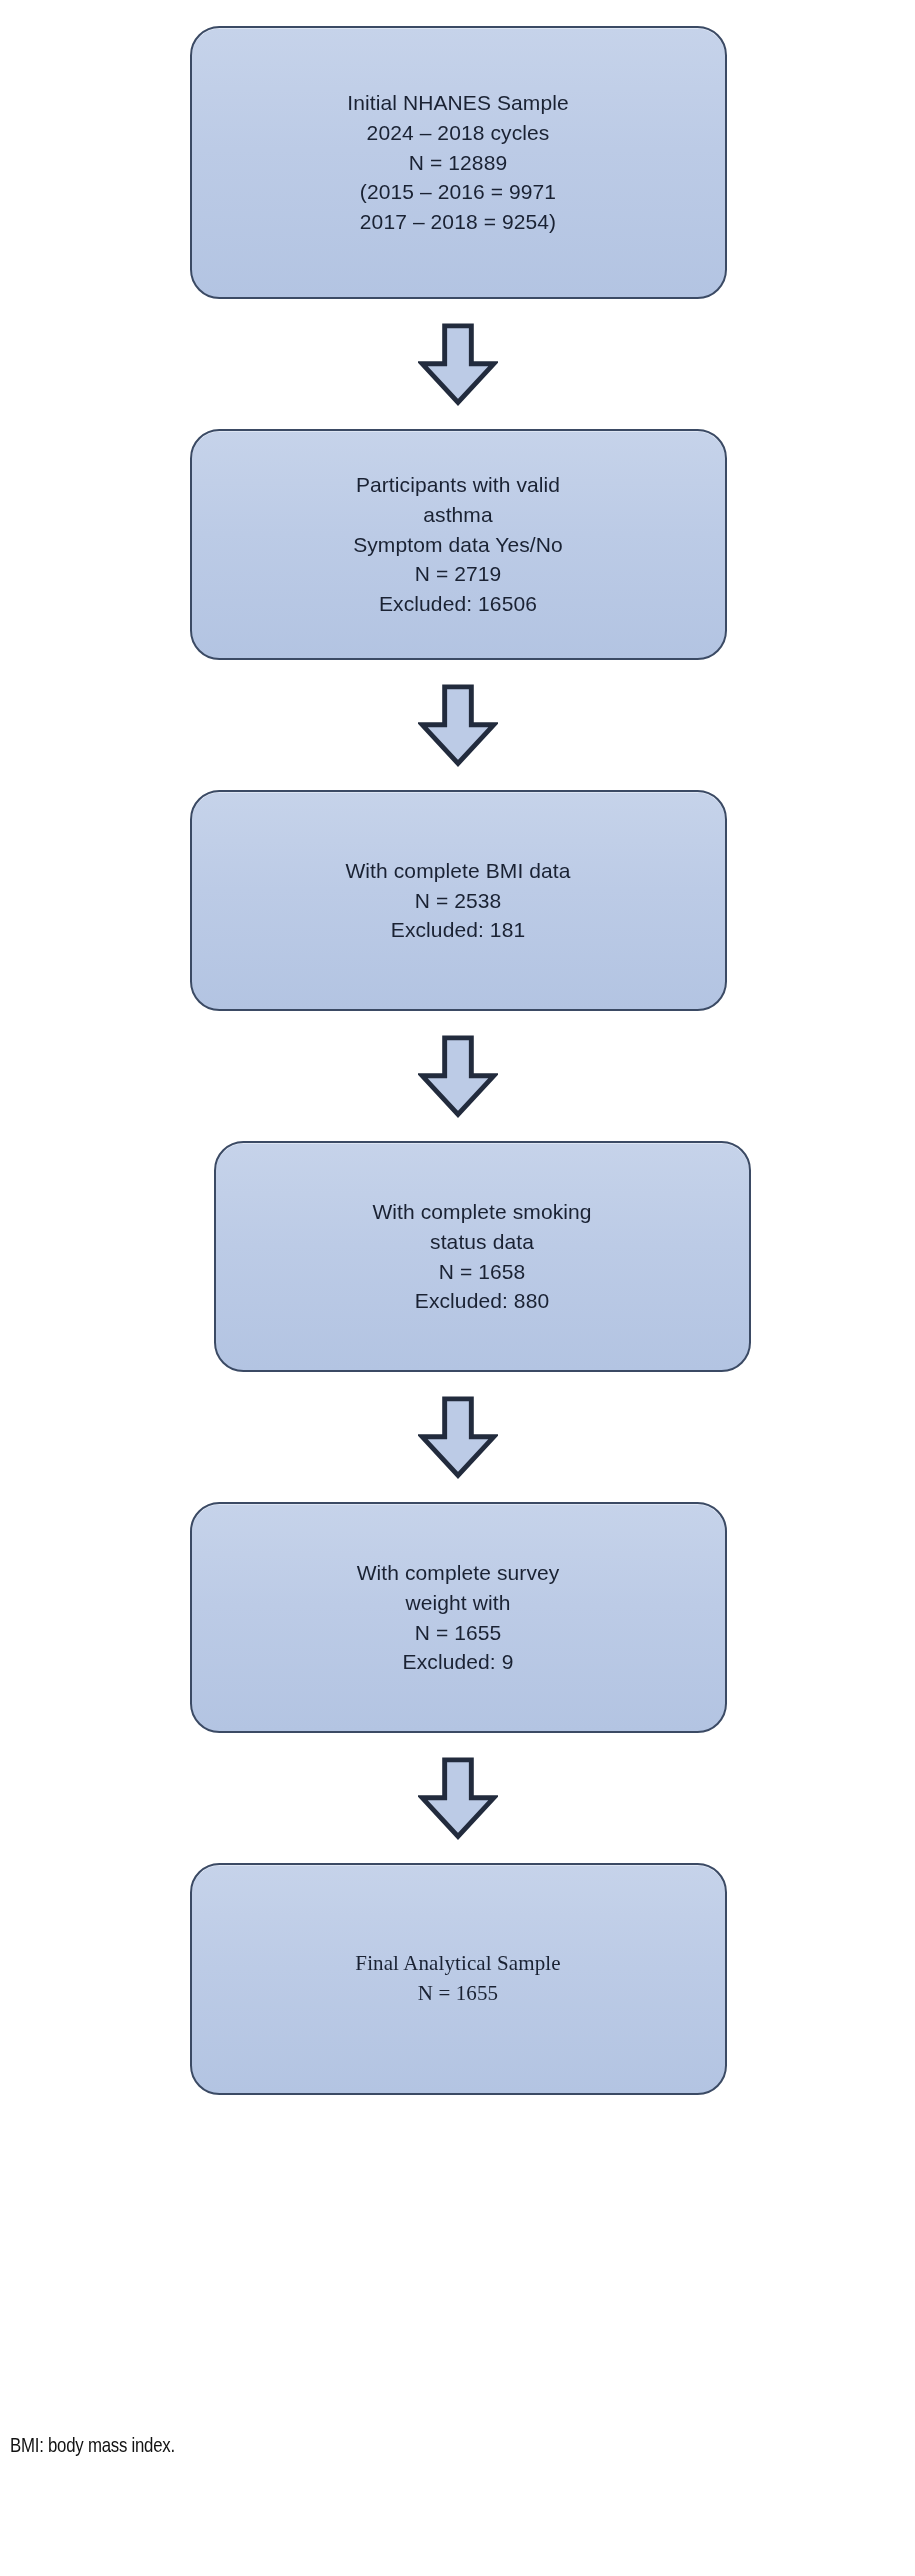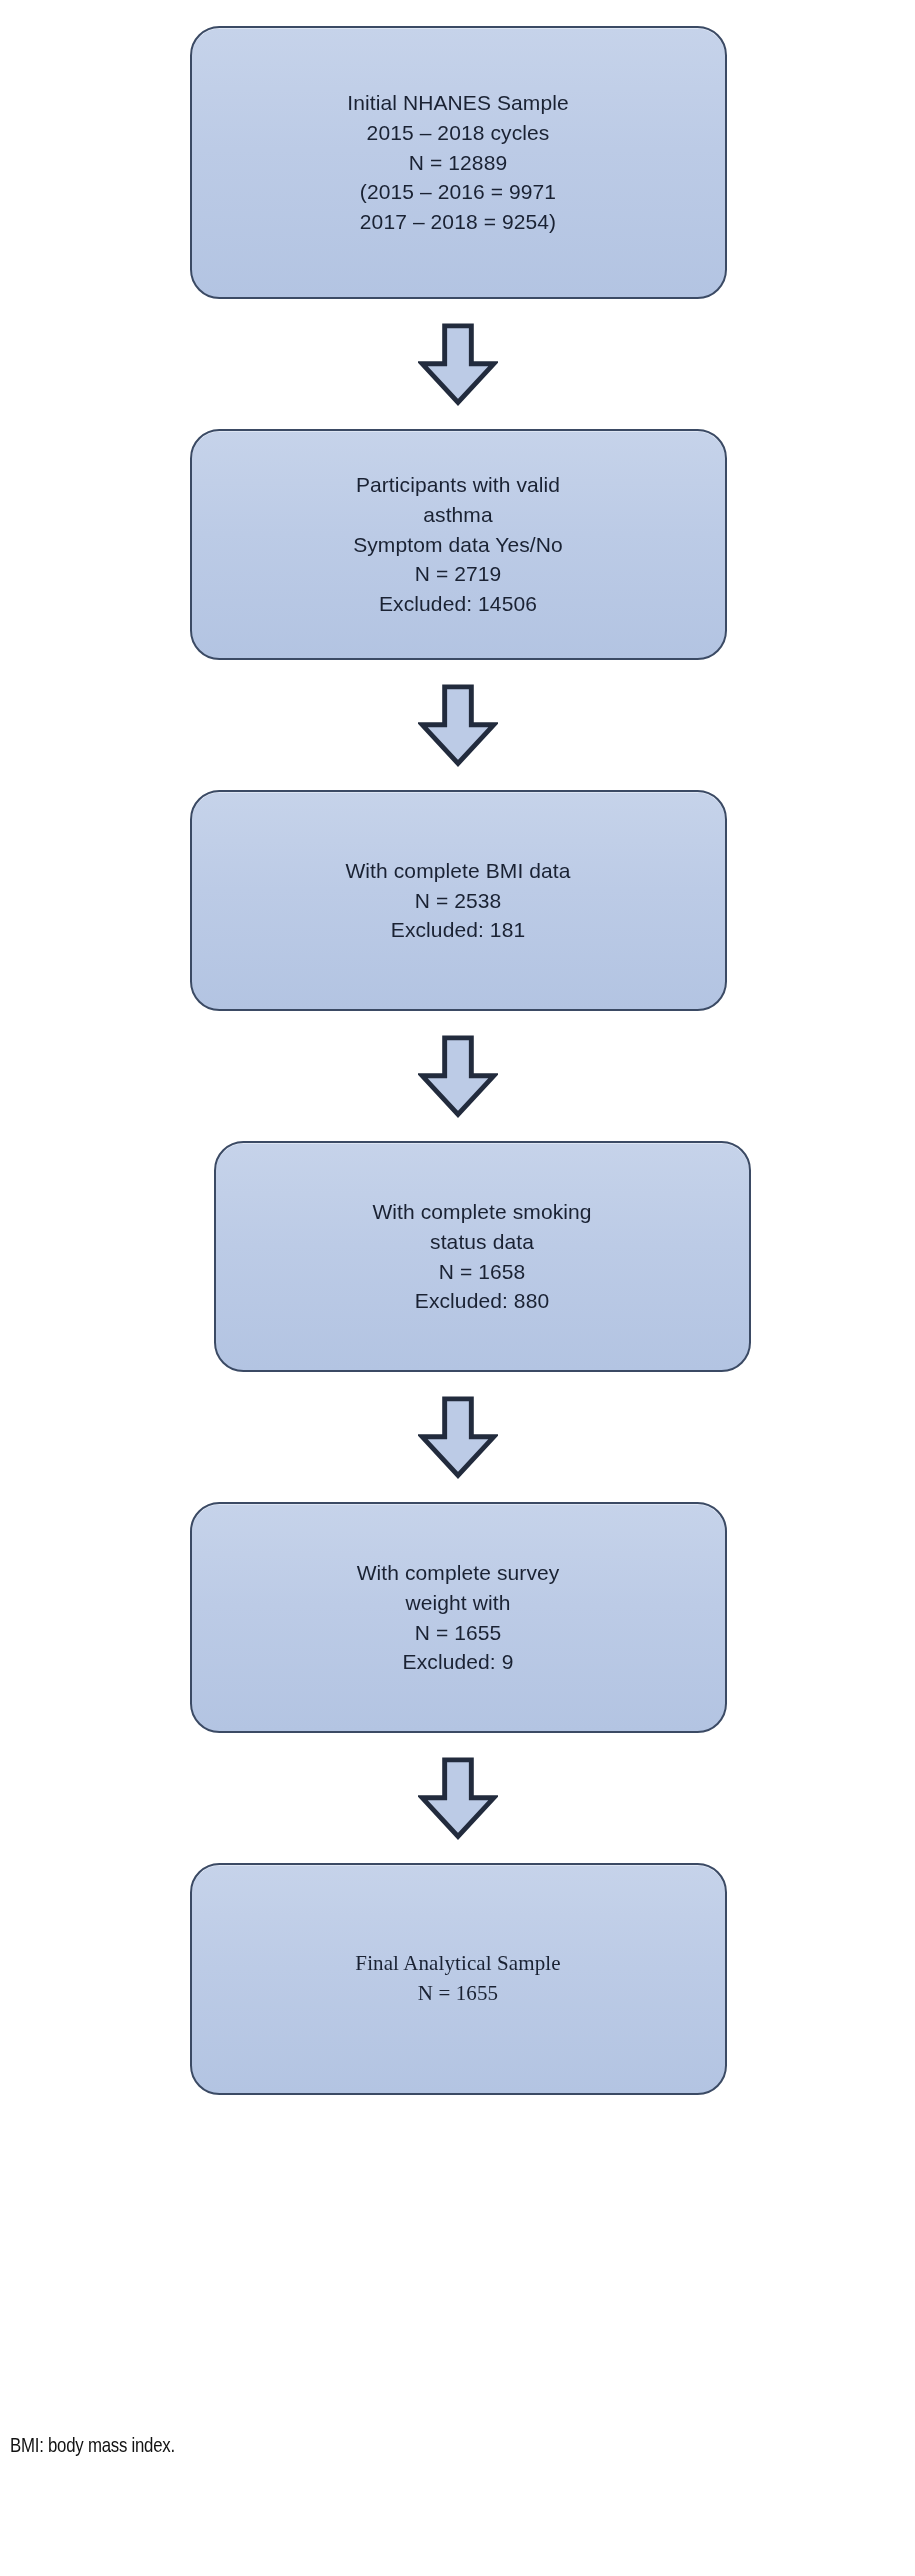--- a/index.html
+++ b/index.html
@@ -82,38 +82,38 @@
     white-space: nowrap;
   }
 </style>
 </head>
 <body>
 
 <div id="flow">
 
   <div class="node n1">
     <span class="line">Initial NHANES Sample</span>
-    <span class="line">2015 – 2018 cycles</span>
+    <span class="line">2024 – 2018 cycles</span>
     <span class="line">N = 12889</span>
     <span class="line">(2015 – 2016 = 9971</span>
     <span class="line">2017 – 2018 = 9254)</span>
   </div>
 
   <div class="arrow-wrap">
     <svg width="80" height="83" viewBox="0 0 114 118">
       <polygon points="38,4 76,4 76,58 108,58 57,113 6,58 38,58" fill="#bccbe6" stroke="#222b3d" stroke-width="7" stroke-linejoin="miter"></polygon>
     </svg>
   </div>
 
   <div class="node n2">
     <span class="line">Participants with valid</span>
     <span class="line">asthma</span>
     <span class="line">Symptom data Yes/No</span>
     <span class="line">N = 2719</span>
-    <span class="line">Excluded: 14506</span>
+    <span class="line">Excluded: 16506</span>
   </div>
 
   <div class="arrow-wrap">
     <svg width="80" height="83" viewBox="0 0 114 118">
       <polygon points="38,4 76,4 76,58 108,58 57,113 6,58 38,58" fill="#bccbe6" stroke="#222b3d" stroke-width="7" stroke-linejoin="miter"></polygon>
     </svg>
   </div>
 
   <div class="node n3">
     <span class="line">With complete BMI data</span>

